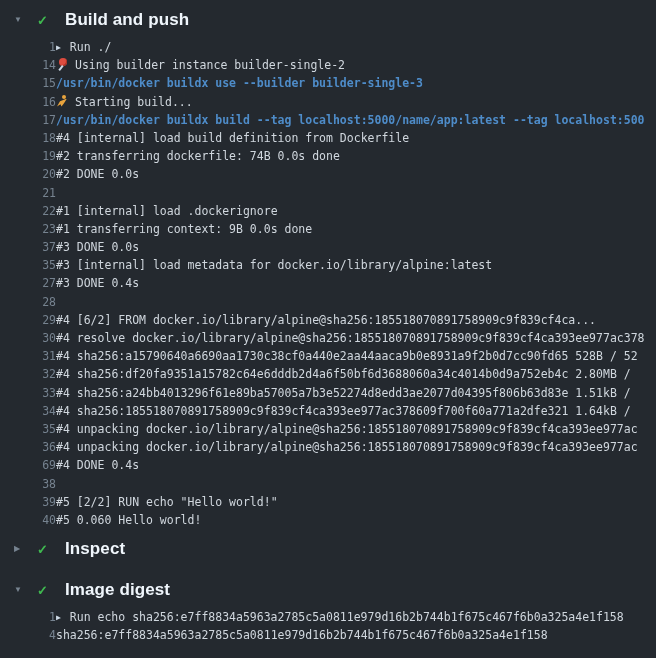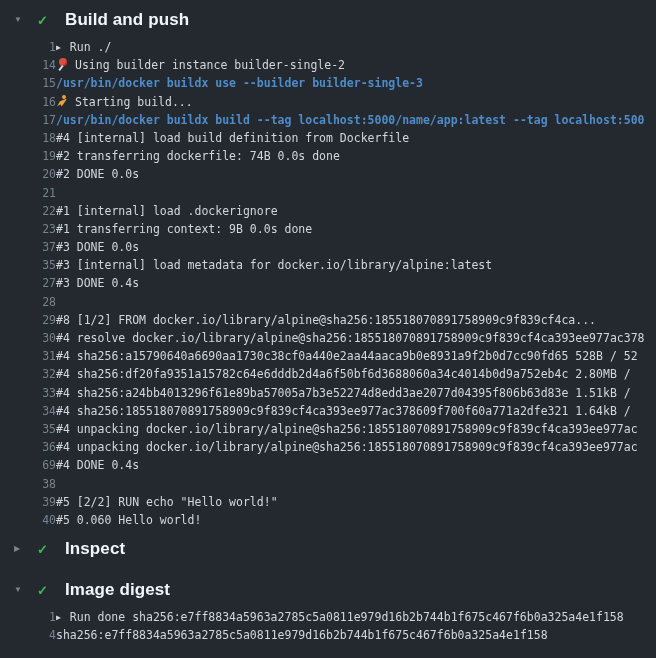--- a/index.html
+++ b/index.html
@@ -83,21 +83,21 @@
         <div class="row"><span class="num">18</span><span class="content plain"><span>#4 [internal] load build definition from Dockerfile</span></span></div>
         <div class="row"><span class="num">19</span><span class="content plain"><span>#2 transferring dockerfile: 74B 0.0s done</span></span></div>
         <div class="row"><span class="num">20</span><span class="content plain"><span>#2 DONE 0.0s</span></span></div>
         <div class="row"><span class="num">21</span><span class="content plain"><span></span></span></div>
         <div class="row"><span class="num">22</span><span class="content plain"><span>#1 [internal] load .dockerignore</span></span></div>
         <div class="row"><span class="num">23</span><span class="content plain"><span>#1 transferring context: 9B 0.0s done</span></span></div>
         <div class="row"><span class="num">37</span><span class="content plain"><span>#3 DONE 0.0s</span></span></div>
         <div class="row"><span class="num">35</span><span class="content plain"><span>#3 [internal] load metadata for docker.io/library/alpine:latest</span></span></div>
         <div class="row"><span class="num">27</span><span class="content plain"><span>#3 DONE 0.4s</span></span></div>
         <div class="row"><span class="num">28</span><span class="content plain"><span></span></span></div>
-        <div class="row"><span class="num">29</span><span class="content plain"><span>#8 [1/2] FROM docker.io/library/alpine@sha256:185518070891758909c9f839cf4ca...</span></span></div>
+        <div class="row"><span class="num">29</span><span class="content plain"><span>#4 [6/2] FROM docker.io/library/alpine@sha256:185518070891758909c9f839cf4ca...</span></span></div>
         <div class="row"><span class="num">30</span><span class="content plain"><span>#4 resolve docker.io/library/alpine@sha256:185518070891758909c9f839cf4ca393ee977ac378</span></span></div>
         <div class="row"><span class="num">31</span><span class="content plain"><span>#4 sha256:a15790640a6690aa1730c38cf0a440e2aa44aaca9b0e8931a9f2b0d7cc90fd65 528B / 52</span></span></div>
         <div class="row"><span class="num">32</span><span class="content plain"><span>#4 sha256:df20fa9351a15782c64e6dddb2d4a6f50bf6d3688060a34c4014b0d9a752eb4c 2.80MB / </span></span></div>
         <div class="row"><span class="num">33</span><span class="content plain"><span>#4 sha256:a24bb4013296f61e89ba57005a7b3e52274d8edd3ae2077d04395f806b63d83e 1.51kB / </span></span></div>
         <div class="row"><span class="num">34</span><span class="content plain"><span>#4 sha256:185518070891758909c9f839cf4ca393ee977ac378609f700f60a771a2dfe321 1.64kB / </span></span></div>
         <div class="row"><span class="num">35</span><span class="content plain"><span>#4 unpacking docker.io/library/alpine@sha256:185518070891758909c9f839cf4ca393ee977ac</span></span></div>
         <div class="row"><span class="num">36</span><span class="content plain"><span>#4 unpacking docker.io/library/alpine@sha256:185518070891758909c9f839cf4ca393ee977ac</span></span></div>
         <div class="row"><span class="num">69</span><span class="content plain"><span>#4 DONE 0.4s</span></span></div>
         <div class="row"><span class="num">38</span><span class="content plain"><span></span></span></div>
         <div class="row"><span class="num">39</span><span class="content plain"><span>#5 [2/2] RUN echo "Hello world!"</span></span></div>
@@ -118,18 +118,18 @@
 
   <div class="sec-gap-md"></div>
 
   <section>
     <div class="hdr">
       <span class="caret">▼</span>
       <span class="check">✓</span>
       <span class="title">Image digest</span>
     </div>
     <div class="lines">
-        <div class="row"><span class="num">1</span><span class="content plain"><span class="runcaret">▶</span><span>Run done sha256:e7ff8834a5963a2785c5a0811e979d16b2b744b1f675c467f6b0a325a4e1f158</span></span></div>
+        <div class="row"><span class="num">1</span><span class="content plain"><span class="runcaret">▶</span><span>Run echo sha256:e7ff8834a5963a2785c5a0811e979d16b2b744b1f675c467f6b0a325a4e1f158</span></span></div>
         <div class="row"><span class="num">4</span><span class="content plain"><span>sha256:e7ff8834a5963a2785c5a0811e979d16b2b744b1f675c467f6b0a325a4e1f158</span></span></div>
       </div>
   </section>
 
 </div>
 
 </body></html>

